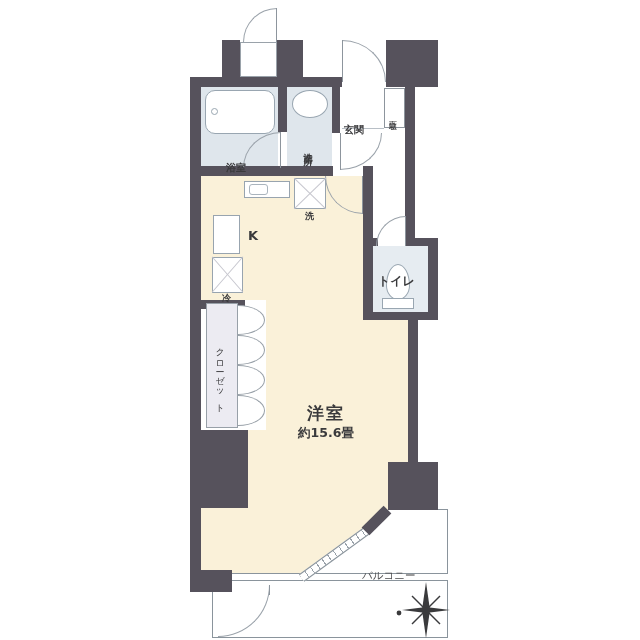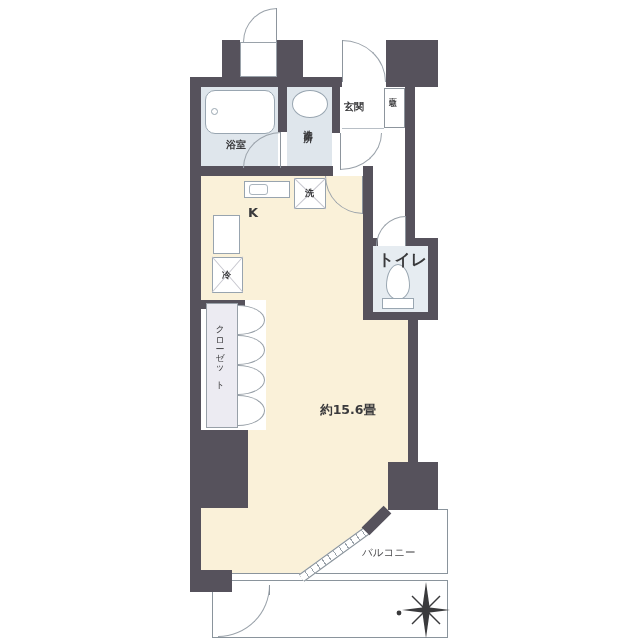--- a/index.html
+++ b/index.html
@@ -2,21 +2,21 @@
 <html><head>
 <meta charset="utf-8">
 <style>
   html,body{margin:0;padding:0;background:#fff;width:640px;height:640px;overflow:hidden;
     font-family:"DejaVu Sans","Liberation Sans",sans-serif;}
   .plan{position:absolute;left:0;top:0;width:640px;height:640px;background:#fff;}
   .abs{position:absolute;box-sizing:border-box;}
   .wall{position:absolute;background:#56525c;}
   .fill-wet{background:#dfe6ec;}
   .fixture{position:absolute;box-sizing:border-box;background:#fff;border:1px solid #98a4af;}
-  .lbl{position:absolute;color:#3a3a3c;white-space:nowrap;}
+  .lbl{position:absolute;color:#3a3a3c;white-space:nowrap;margin-top:23px;}
   .vlbl{writing-mode:vertical-rl;text-orientation:upright;line-height:1;letter-spacing:2px;}
   .arc{position:absolute;box-sizing:border-box;border:0 solid #9aa2aa;}
   .leaf{position:absolute;background:#8d959d;}
   .thinline{position:absolute;background:#8a949c;}
   .xline{position:absolute;background:#c6c6ce;height:1px;transform-origin:center;}
 </style>
 </head>
 <body>
 
 <div class="plan">
@@ -105,26 +105,27 @@
     <div class="abs" style="left:0;top:90px;width:27px;height:31px;background:#fff;border:1px solid #98a0a8;border-left:none;border-radius:0 100% 100% 0 / 0 50% 50% 0;"></div>
   </div>
 
   <div class="arc" style="left:218px;top:585px;width:52px;height:52px;border-bottom:1px solid #9aa2aa;border-right:1px solid #9aa2aa;border-bottom-right-radius:100% 100%;"></div>
   <div class="leaf" style="left:269px;top:585px;width:1px;height:10px;"></div>
 
   <div class="lbl" style="left:226px;top:138px;font-size:10px;font-weight:bold;">浴室</div>
   <div class="lbl vlbl" style="left:303px;top:123px;font-size:9px;font-weight:bold;">洗面所</div>
   <div class="lbl" style="left:344px;top:100px;font-size:10px;font-weight:bold;">玄関</div>
   <div class="lbl vlbl" style="left:388px;top:91px;font-size:8px;letter-spacing:1px;">下駄箱</div>
-  <div class="lbl" style="left:378px;top:250px;font-size:16px;font-weight:bold;">トイレ</div>
+  <div class="lbl" style="left:378px;top:250px;font-size:12px;font-weight:bold;">トイレ</div>
   <div class="lbl" style="left:248px;top:205px;font-size:13px;font-weight:bold;">K</div>
   <div class="lbl" style="left:222px;top:269px;font-size:9px;font-weight:bold;">冷</div>
   <div class="lbl" style="left:305px;top:187px;font-size:9px;font-weight:bold;">洗</div>
   <div class="lbl vlbl" style="left:215px;top:318px;font-size:9px;letter-spacing:3px;">クローゼット</div>
-  <div class="lbl" style="left:276px;top:402px;width:100px;text-align:right;font-size:12.5px;font-weight:bold;">約15.6畳</div>
+  <div class="lbl" style="left:276px;top:379px;width:100px;text-align:center;font-size:17px;font-weight:bold;letter-spacing:2px;">洋室</div>
+  <div class="lbl" style="left:276px;top:402px;width:100px;text-align:center;font-size:12.5px;font-weight:bold;">約15.6畳</div>
   <div class="lbl" style="left:362px;top:546px;font-size:10.5px;color:#4a4a4c;">バルコニー</div>
 
   <svg class="abs" style="left:396px;top:578px;" width="64" height="64" viewBox="0 0 64 64">
     <polygon points="30,4 34,32 26,32" fill="#3a3a3c"></polygon>
     <polygon points="30,60 34,32 26,32" fill="#3a3a3c"></polygon>
     <polygon points="6,32 30,29 30,35" fill="#3a3a3c"></polygon>
     <polygon points="54,32 30,29 30,35" fill="#3a3a3c"></polygon>
     <line x1="16" y1="18" x2="44" y2="46" stroke="#3a3a3c" stroke-width="1.4"></line>
     <line x1="44" y1="18" x2="16" y2="46" stroke="#3a3a3c" stroke-width="1.4"></line>
     <circle cx="3" cy="35" r="2.4" fill="#3a3a3c"></circle>

